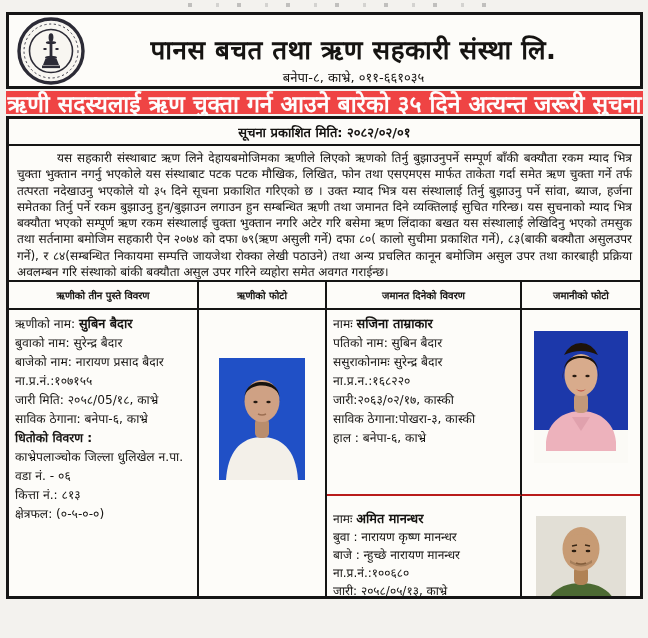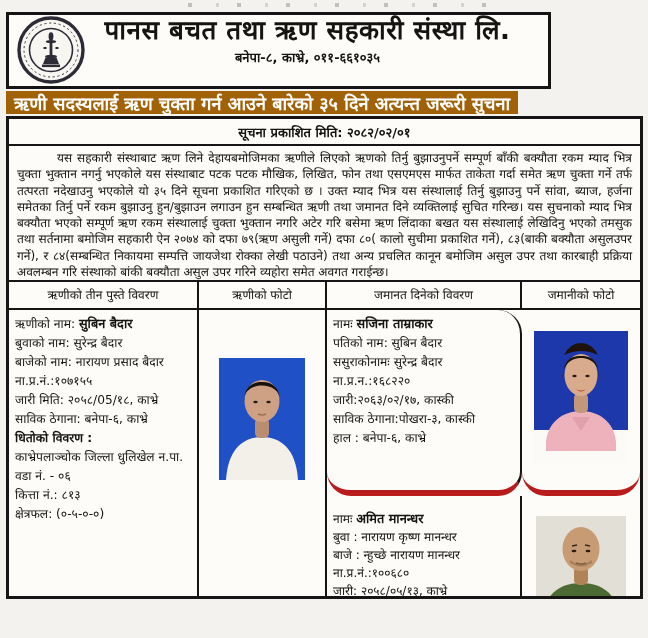--- a/index.html
+++ b/index.html
@@ -12,33 +12,33 @@
     overflow:hidden;
   }
   .scraps {
     position:absolute; top:3px; left:170px; width:330px; height:4px;
     background:repeating-linear-gradient(90deg,
       transparent 0 18px, rgba(110,110,110,.38) 18px 22px,
       transparent 22px 46px, rgba(130,130,130,.28) 46px 49px);
     border-radius:2px;
   }
   .hdr-box {
-    position:absolute; left:6px; top:12px; width:545px; height:77px;
+    position:absolute; left:6px; top:12px; width:637px; height:77px;
     border:3px solid #151515; background:#fdfcf9;
-    display:flex; align-items:flex-start;
+    display:flex; align-items:flex-end;
   }
   .logo-wrap { width:84px; display:flex; justify-content:center; }
   .hdr-text { flex:1; text-align:center; padding-right:26px; }
   .org-name { font-size:26px; font-weight:bold; letter-spacing:.5px; line-height:30px; }
-  .org-addr { font-size:13px; font-weight:bold; margin-top:3px; }
+  .org-addr { font-size:13px; font-weight:normal; margin-top:3px; }
   .title-bar {
-    position:absolute; left:6px; top:91px; width:512px; height:23px;
-    background:#a16207; color:#fdfdfd;
+    position:absolute; left:6px; top:91px; width:637px; height:23px;
+    background:#ef4444; color:#fdfdfd;
     display:flex; align-items:center; justify-content:center;
-    font-size:18px; font-weight:bold; white-space:nowrap;
+    font-size:23px; font-weight:bold; white-space:nowrap;
   }
   .content-box {
     position:absolute; left:6px; top:116px; width:637px; height:483px;
     border:3px solid #151515; background:#fdfcf9;
     display:flex; flex-direction:column; overflow:hidden;
   }
   .date-row {
     text-align:center; font-weight:bold; font-size:13px;
     padding:4px 0 3px; border-bottom:2px solid #151515;
   }
@@ -51,25 +51,25 @@
     flex:1; border-top:2px solid #151515;
     display:grid;
     grid-template-columns:190px 128px 195px 1fr;
     grid-template-rows:28px 186px 1fr;
     overflow:hidden;
   }
   .cell { border-right:2px solid #151515; padding:4px 6px; font-size:12.2px; line-height:19px; overflow:hidden; }
   .cell.last { border-right:none; }
   .th {
     display:flex; align-items:center; justify-content:center;
-    font-weight:normal; font-size:12px; border-bottom:2px solid #151515;
+    font-weight:bold; font-size:10px; border-bottom:2px solid #151515;
     text-align:center; line-height:15px;
   }
   .span2 { grid-row:2 / span 2; }
-  .bb { border-bottom:6px solid #b91c1c;border-radius:24px; }
+  .bb { border-bottom:2px solid #b91c1c; }
   .photo-cell { display:flex; justify-content:center; align-items:flex-start; }
   .row2 { line-height:17.8px; padding-top:14px; font-size:12px; }
   .bold { font-weight:bold; }
   .name-line .bold { font-size:12.8px; }
   svg { display:block; }
 </style>
 </head>
 <body>
 
 <div class="scraps"></div>

